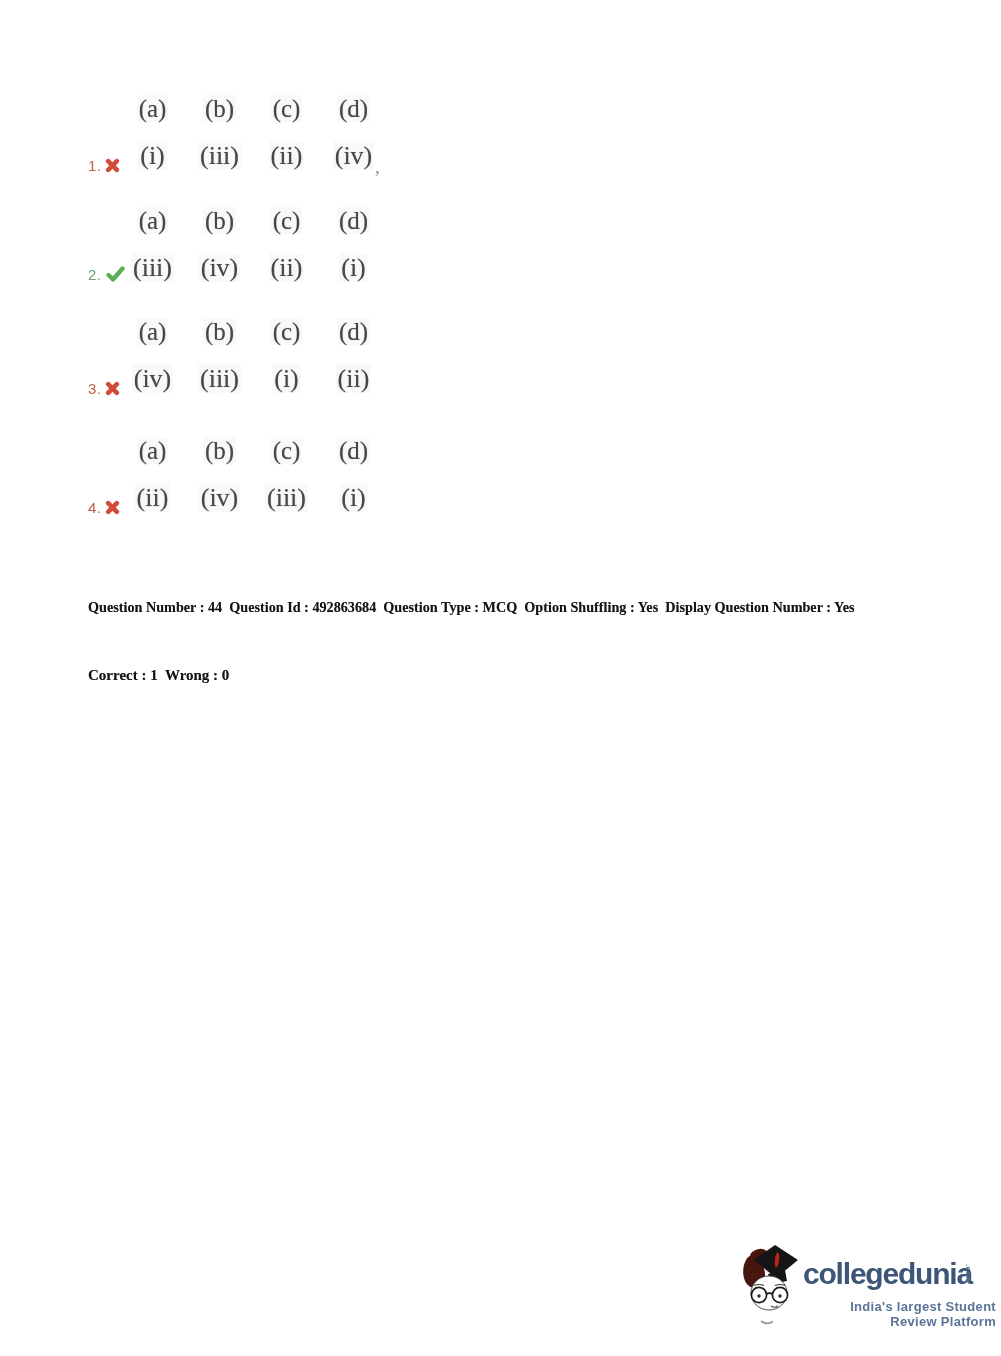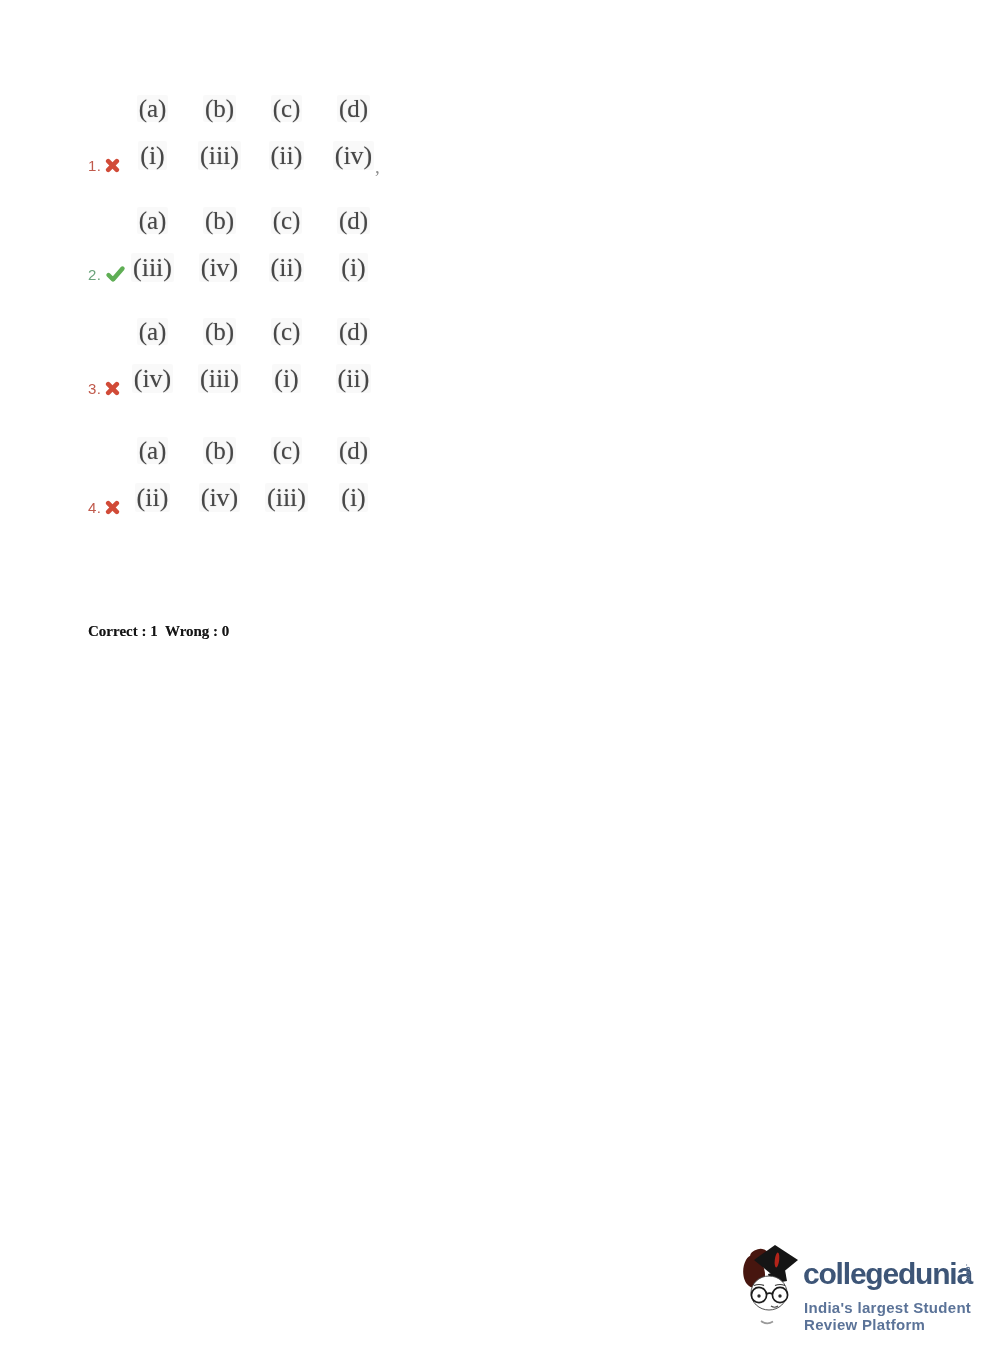--- a/index.html
+++ b/index.html
@@ -69,22 +69,23 @@
   .domain-suffix {
     position:absolute; left:224px; top:21px;
     writing-mode:vertical-rl;
     font-family:"Liberation Sans",sans-serif;
     font-size:7.5px; font-weight:bold; letter-spacing:0.5px;
     color:#5a7090;
   }
   .tagline {
     position:absolute; left:64px; top:56px;
     font-family:"Liberation Sans","DejaVu Sans",sans-serif;
-    font-weight:bold; font-size:15px; letter-spacing:0.3px;
+    font-weight:bold; font-size:13px; letter-spacing:0.3px;
     color:var(--tagline_color,#5b7398);
+    text-align:right;
   }
 </style>
 </head>
 <body>
 
 <div class="page">
 
   <div id="blocks-root">
     <div class="qblock wrong">
       <div class="opt-row header-row">
@@ -184,20 +185,21 @@
         <span class="artifact"></span>
       <span class="cell"><span>(ii)</span></span>
           <span class="cell"><span>(iv)</span></span>
           <span class="cell"><span>(iii)</span></span>
           <span class="cell"><span>(i)</span></span>
         </div>
     </div>
   </div>
 
   <div class="meta">
+    <div class="line1">Question Number : 44  Question Id : 492863684  Question Type : MCQ  Option Shuffling : Yes  Display Question Number : Yes</div>
     <div class="line3">Correct : 1  Wrong : 0</div>
   </div>
 
   <div class="logo">
     <svg class="mascot" width="60" height="90" viewBox="0 0 60 90">
 
       <path d="M6,17 C1,26 3,39 9,43 C15,47 22,45 24,38 C27,29 23,20 17,15 C12,11 9,12 6,17 Z" fill="#47160f"></path>
       <ellipse cx="19" cy="12" rx="9" ry="6" fill="#47160f" transform="rotate(-12 19 12)"></ellipse>
 
       <polygon points="14,17 35,2 58,17 36,35" fill="#151515"></polygon>

